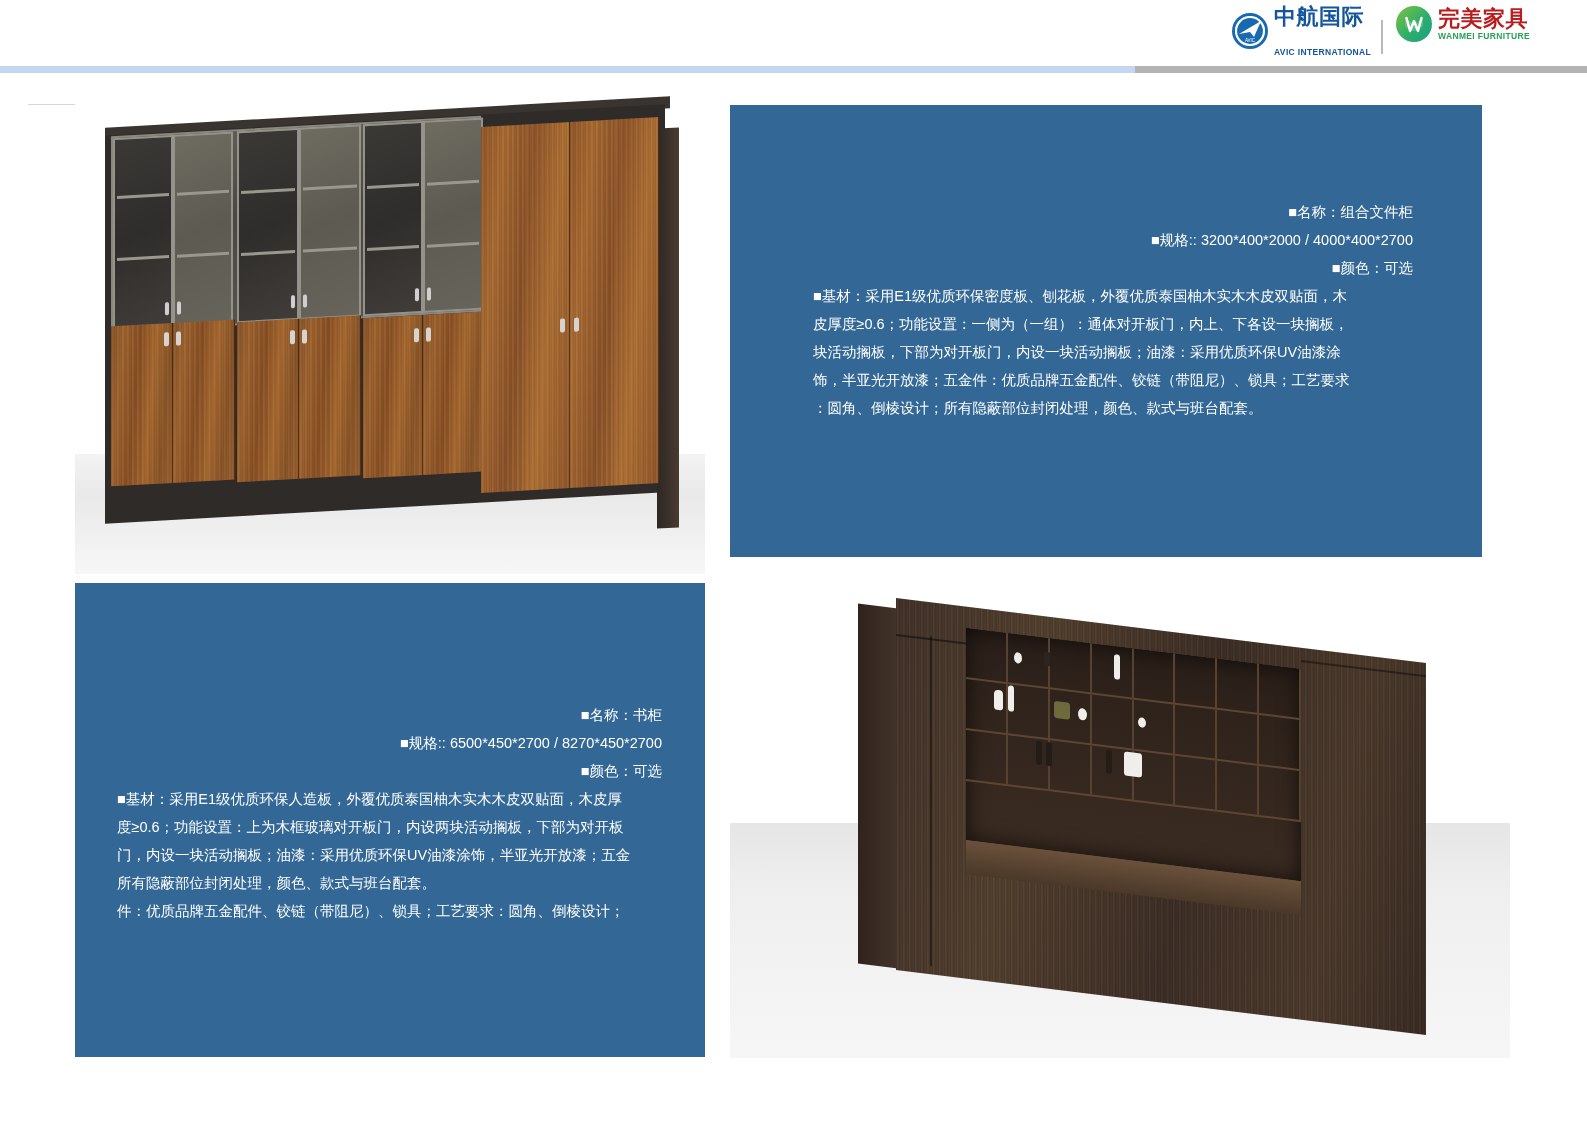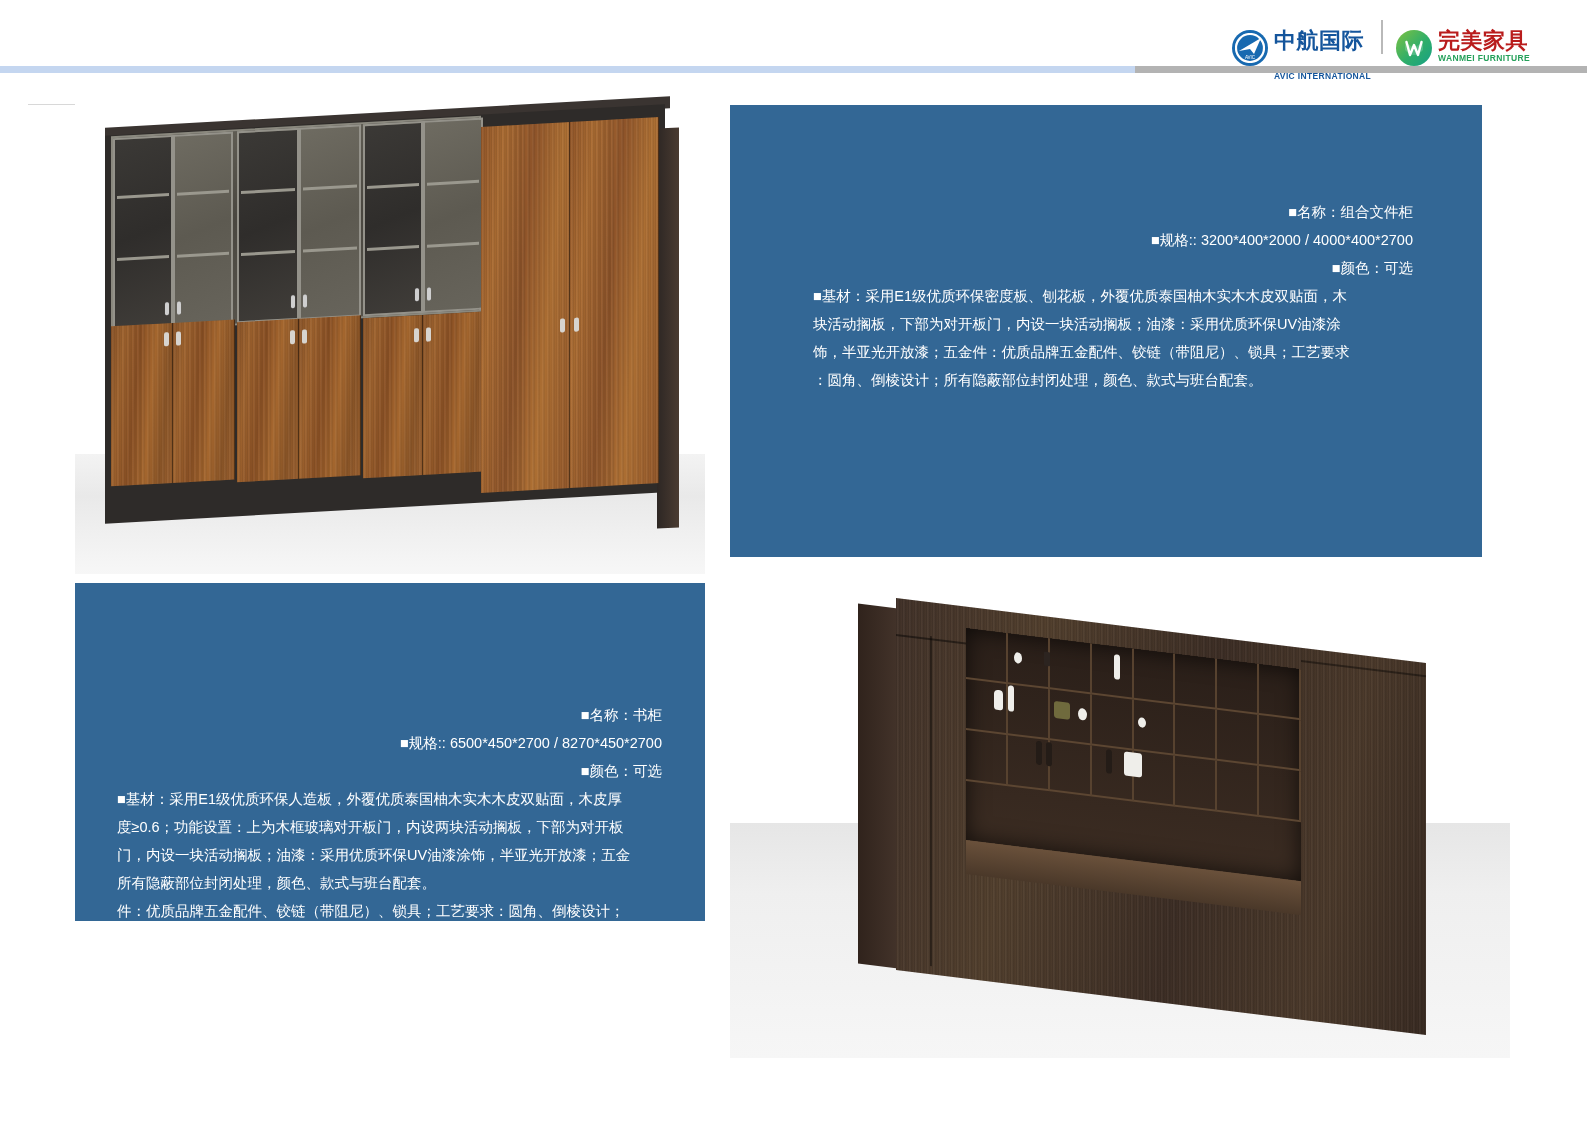--- a/index.html
+++ b/index.html
@@ -6,21 +6,21 @@
   body{
     width:1587px;height:1122px;
     background:#ffffff;
     font-family:"Liberation Sans","DejaVu Sans",sans-serif;
     overflow:hidden;
     position:relative;
   }
 
   
   #header{position:absolute;left:0;top:0;width:1587px;height:72px;background:#fff;}
-  .logo-block{position:absolute;top:30px;display:flex;}
+  .logo-block{position:absolute;top:6px;display:flex;align-items:center;}
   #avic-logo{left:1232px;}
   #wanmei-logo{left:1396px;}
   .logo-mark{width:36px;height:36px;border-radius:50%;display:flex;align-items:center;justify-content:center;flex:0 0 auto;}
   #avic-mark{background:#1769b0;}
   #wanmei-mark{background:linear-gradient(135deg,#7fc241 0%,#2fae6a 55%,#16a085 100%);}
   .logo-text{margin-left:6px;line-height:1;}
   .logo-cn{font-size:22px;font-weight:bold;letter-spacing:.5px;}
   .logo-en{font-size:8.5px;font-weight:bold;letter-spacing:.35px;margin-top:2px;}
   #avic-cn{color:#14559c;}
   #avic-en{color:#14559c;margin-top:20px;}
@@ -72,21 +72,21 @@
     background:
       repeating-linear-gradient(90deg, rgba(0,0,0,.18) 0px, rgba(0,0,0,0) 1px, rgba(255,255,255,.07) 2px, rgba(0,0,0,.12) 3px, rgba(0,0,0,0) 5px),
       linear-gradient(95deg,#95582a 0%,#ae6e33 20%,#90552a 45%,#b07134 70%,#95592b 100%);}
   .wood-knob{position:absolute;width:5px;height:14px;border-radius:2px;background:#d7d4cf;}
 
   
   #panel-filecab{left:730px;top:105px;width:752px;height:452px;}
   #filecab-text{position:absolute;left:83px;top:93px;width:600px;}
 
   
-  #panel-bookcase{left:75px;top:583px;width:630px;height:338px;}
+  #panel-bookcase{left:75px;top:583px;width:630px;height:474px;}
   #bookcase-text{position:absolute;left:42px;top:118px;width:545px;}
 
   
   #img-bookshelf{left:730px;top:570px;width:780px;height:488px;background:#ffffff;overflow:hidden;}
   #bs-floor{position:absolute;left:0;bottom:0;width:100%;height:235px;
      background:linear-gradient(180deg,#e6e6e6 0%,#efefef 30%,#f6f6f6 100%);}
   #bs-unit{position:absolute;left:128px;top:28px;width:600px;height:400px;}
   #bs-left-return{position:absolute;left:0px;top:8px;width:40px;height:360px;
      background:linear-gradient(90deg,#30231c,#43332a);transform:skewY(7deg);}
   #bs-body{position:absolute;left:38px;top:0px;width:530px;height:372px;
@@ -217,20 +217,21 @@
     </div>
   </div>
 </div>
 
 <div class="panel blue-panel" id="panel-filecab">
   <div class="spec-body" id="filecab-text">
     <div class="spec-line">■名称：组合文件柜</div>
     <div class="spec-line">■规格::   3200*400*2000 / 4000*400*2700</div>
     <div class="spec-line">■颜色：可选</div>
     <div class="spec-para">■基材：采用E1级优质环保密度板、刨花板，外覆优质泰国柚木实木木皮双贴面，木</div>
+    <div class="spec-para">皮厚度≥0.6；功能设置：一侧为（一组）：通体对开板门，内上、下各设一块搁板，</div>
     <div class="spec-para">块活动搁板，下部为对开板门，内设一块活动搁板；油漆：采用优质环保UV油漆涂</div>
     <div class="spec-para">饰，半亚光开放漆；五金件：优质品牌五金配件、铰链（带阻尼）、锁具；工艺要求</div>
     <div class="spec-para">：圆角、倒棱设计；所有隐蔽部位封闭处理，颜色、款式与班台配套。</div>
   </div>
 </div>
 
 <div class="panel blue-panel" id="panel-bookcase">
   <div class="spec-body" id="bookcase-text">
     <div class="spec-line">■名称：书柜</div>
     <div class="spec-line">■规格::   6500*450*2700 / 8270*450*2700</div>

